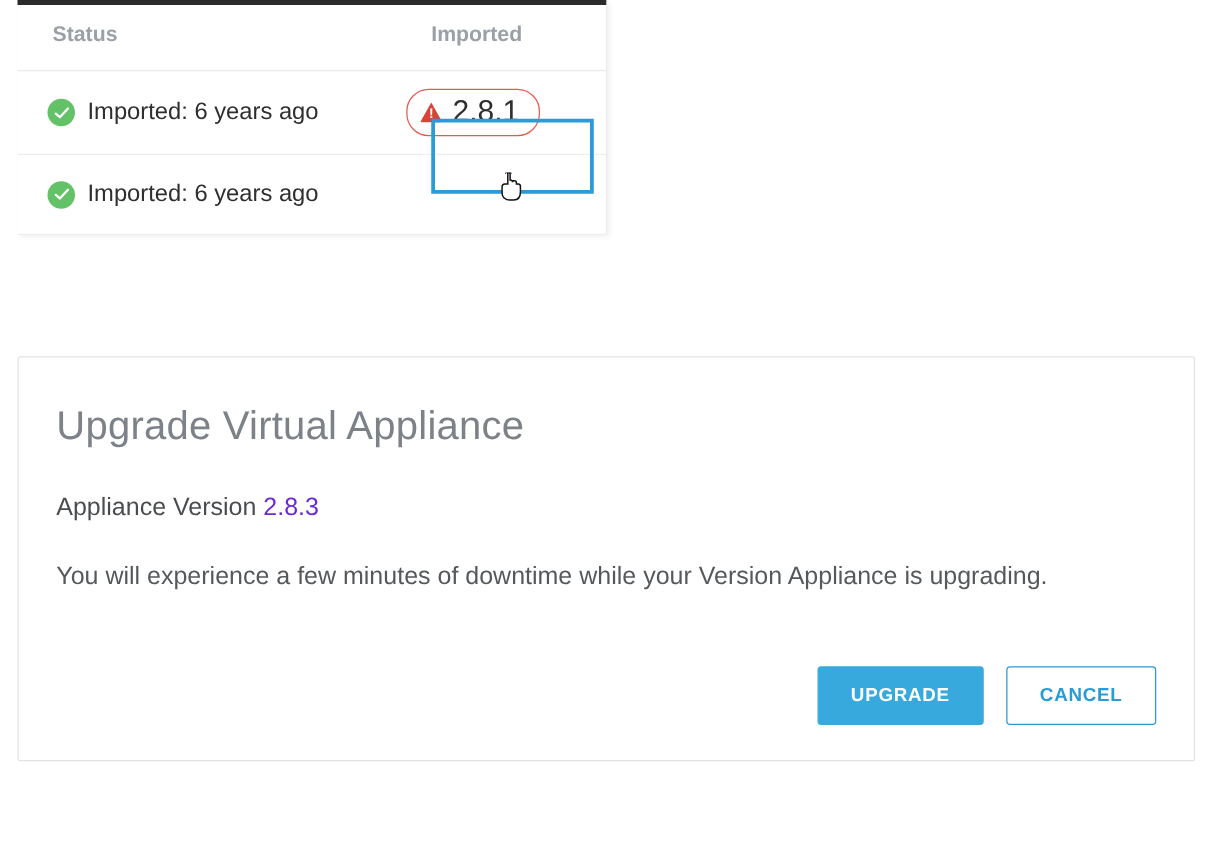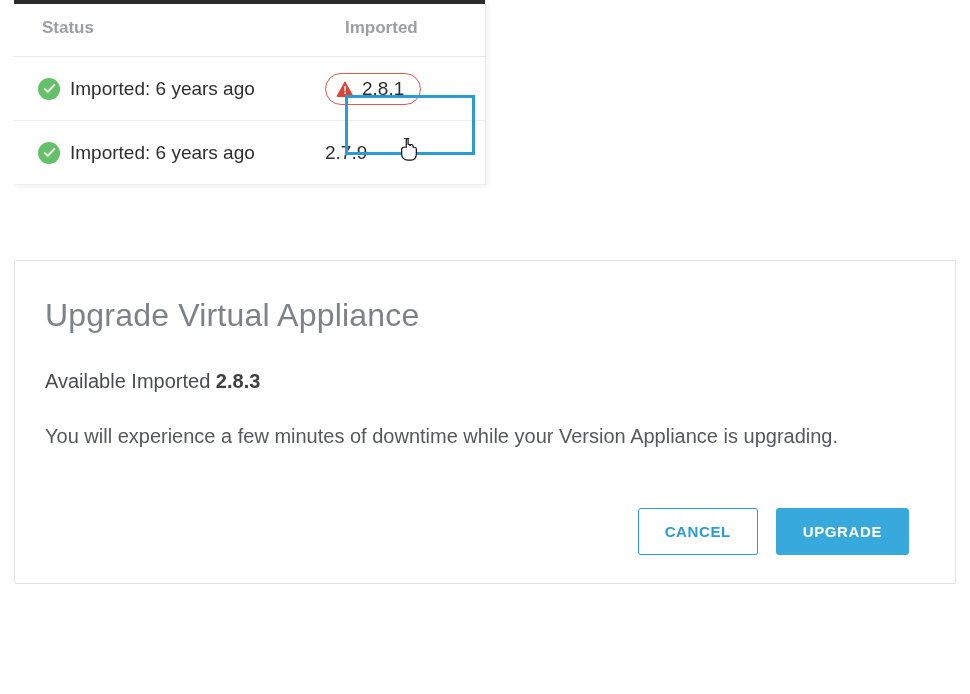--- a/index.html
+++ b/index.html
@@ -59,21 +59,21 @@
       border-radius: 50%;
       background: #63c267;
       display: inline-flex;
       align-items: center;
       justify-content: center;
       flex-shrink: 0;
     }
     .check-icon svg { width: 13px; height: 13px; }
     .version-cell {
       width: 140px;
-      font-size: 19px;
+      font-size: 24px;
       color: #2f2f2f;
       display: flex;
       align-items: center;
     }
 
     
     .highlight-box {
       position: absolute;
       left: 345px;
       top: 95px;
@@ -118,40 +118,40 @@
       left: 398px;
       top: 138px;
       pointer-events: none;
     }
     .cursor-icon svg { width: 22px; height: 24px; }
 
     
     .card {
       position: absolute;
       left: 14px;
-      top: 260px;
+      top: 285px;
       width: 942px;
       border: 1px solid #e2e2e2;
       border-radius: 2px;
-      padding: 36px 46px 28px 30px;
+      padding: 36px 30px 28px 30px;
       background: #fff;
     }
     .card h1 {
       font-size: 32px;
       font-weight: 400;
       color: #7d8288;
       margin-bottom: 36px;
       letter-spacing: 0.2px;
     }
     .avail-line {
       font-size: 20px;
       color: #4a4d50;
       margin-bottom: 28px;
     }
-    .avail-line .ver { font-weight: 700; color: #404040; }
+    .avail-line .ver { font-weight: 400; color: #6d28d9; }
     .desc {
       font-size: 20px;
       color: #56595c;
       line-height: 1.55;
       margin-bottom: 56px;
       max-width: 880px;
     }
     .actions {
       display: flex;
       justify-content: flex-end;
@@ -206,38 +206,35 @@
 
   <div class="row">
     <div class="status-cell">
       <span class="check-icon">
         <svg viewBox="0 0 16 16">
             <path d="M2 8.5 L6 12 L14 3.5" stroke="#fff" stroke-width="2.3" fill="none" stroke-linecap="round" stroke-linejoin="round"></path>
           </svg>
       </span>
       <span>Imported: 6 years ago</span>
     </div>
-    <div class="version-cell">
-      <span>2.7.9</span>
-    </div>
   </div>
 </div>
 
 <div class="highlight-box"></div>
 
 <div class="cursor-icon">
   <svg viewBox="0 0 24 26">
     <path d="M9 1 L9 10 L6.5 10 C5 10 4 11 4 12.5 L4 18 C4 21 6.5 24 11 24 L14 24 C18 24 20 21 20 17 L20 12 C20 11 19 10 18 10 L16.5 10 L16.5 9 C16.5 8 15.7 7.2 14.7 7.2 L13.2 7.2 L13.2 8.5 C13.2 7.4 12.3 6.5 11.2 6.5 L11 6.5 L11 1.5 C11 0.6 10.3 0 9.5 0 C8.7 0 9 0.6 9 1 Z" fill="#ffffff" stroke="#111" stroke-width="1.3"></path>
     <path d="M7 1 C7 0 8 -0.5 9 0 M12 1 C12 0 11 -0.5 10 0" stroke="#111" stroke-width="1" fill="none"></path>
   </svg>
 </div>
 
 <div class="card">
   <h1>Upgrade Virtual Appliance</h1>
   <div class="avail-line">
-    <span>Available Imported </span><span class="ver">2.8.3</span>
+    <span>Appliance Version </span><span class="ver">2.8.3</span>
   </div>
   <p class="desc">You will experience a few minutes of downtime while your Version Appliance is upgrading.</p>
   <div class="actions">
+    <button class="btn btn-primary">UPGRADE</button>
     <button class="btn btn-cancel">CANCEL</button>
-    <button class="btn btn-primary">UPGRADE</button>
   </div>
 </div>
 
 </body></html>

